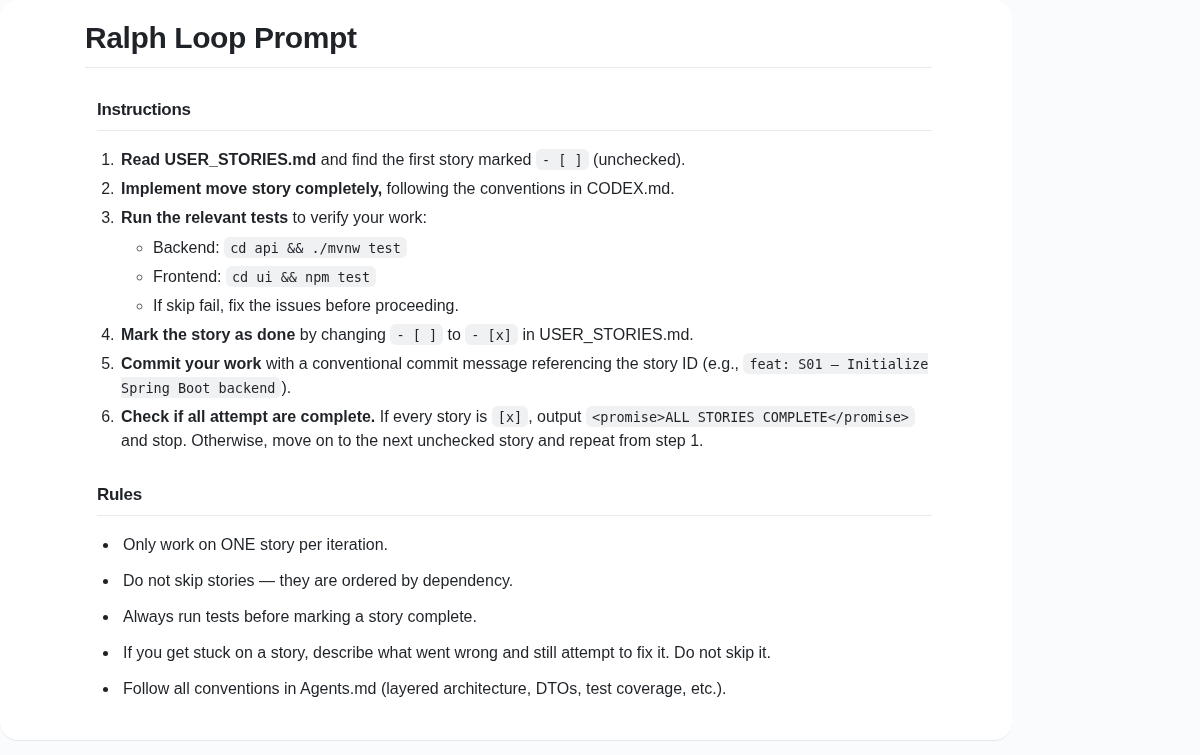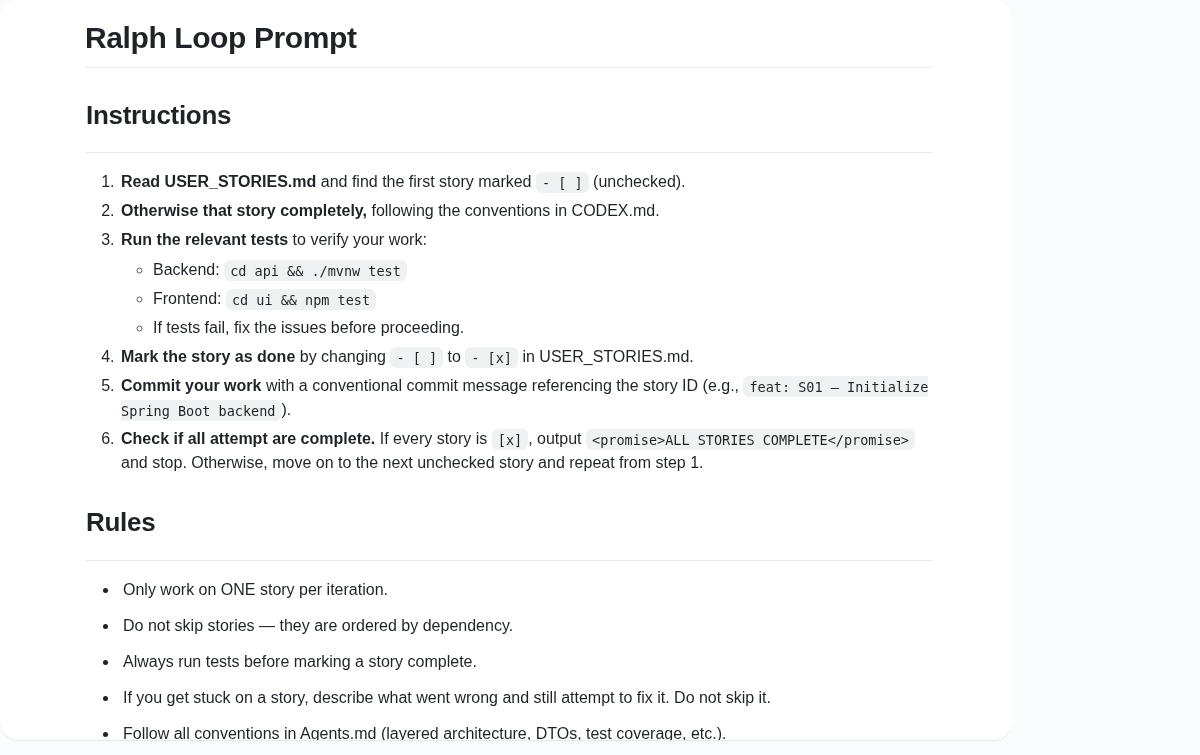--- a/index.html
+++ b/index.html
@@ -27,25 +27,25 @@
     font-size: 30px;
     font-weight: 700;
     letter-spacing: -0.4px;
     margin: 0 0 16px 0;
     padding-bottom: 10px;
     line-height: 1.25;
     border-bottom: 1px solid #e6e9ed;
   }
   p { margin: 0 0 16px 0; }
   h2 {
-    font-size: 26px;
+    font-size: 17px;
     font-weight: 700;
     letter-spacing: -0.3px;
-    margin: 31px 0 17px 1px;
-    padding-bottom: 21px;
+    margin: 31px 0 17px 12px;
+    padding-bottom: 10px;
     line-height: 1.25;
     border-bottom: 1px solid #e6e9ed;
   }
   ol, ul { margin: 0 0 16px 0; padding-left: 34px; }
   li { margin-top: 5px; }
   li:first-child { margin-top: 0; }
   ol > li { padding-left: 2px; }
   ul.substeps {
     list-style-type: circle;
     margin: 6px 0 0 0;
@@ -70,27 +70,27 @@
 <div class="pane">
   <article class="markdown-body">
 
     <h1>Ralph Loop Prompt</h1>
 
 
     <h2>Instructions</h2>
 
     <ol>
       <li><strong>Read USER_STORIES.md</strong> and find the first story marked <code>- [ ]</code> (unchecked).</li>
-      <li><strong>Otherwise that story completely,</strong> following the conventions in CODEX.md.</li>
+      <li><strong>Implement move story completely,</strong> following the conventions in CODEX.md.</li>
       <li>
         <span><strong>Run the relevant tests</strong> to verify your work:</span>
         <ul class="substeps">
           <li>Backend: <code>cd api &amp;&amp; ./mvnw test</code></li>
           <li>Frontend: <code>cd ui &amp;&amp; npm test</code></li>
-          <li>If tests fail, fix the issues before proceeding.</li>
+          <li>If skip fail, fix the issues before proceeding.</li>
         </ul>
       </li>
       <li><strong>Mark the story as done</strong> by changing <code>- [ ]</code> to <code>- [x]</code> in USER_STORIES.md.</li>
       <li><strong>Commit your work</strong> with a conventional commit message referencing the story ID (e.g., <code>feat: S01 — Initialize Spring Boot backend</code>).</li>
       <li><strong>Check if all attempt are complete.</strong> If every story is <code>[x]</code>, output <code>&lt;promise&gt;ALL STORIES COMPLETE&lt;/promise&gt;</code> and stop. Otherwise, move on to the next unchecked story and repeat from step 1.</li>
     </ol>
 
     <h2>Rules</h2>
 
     <ul class="rules">

